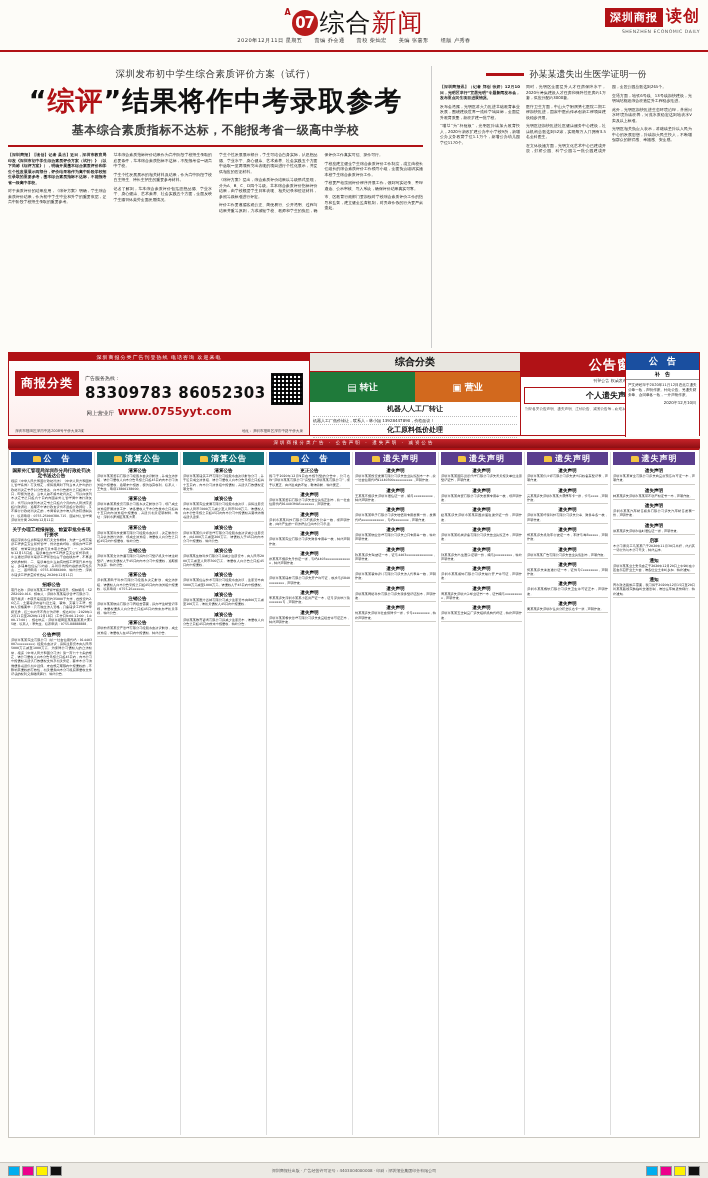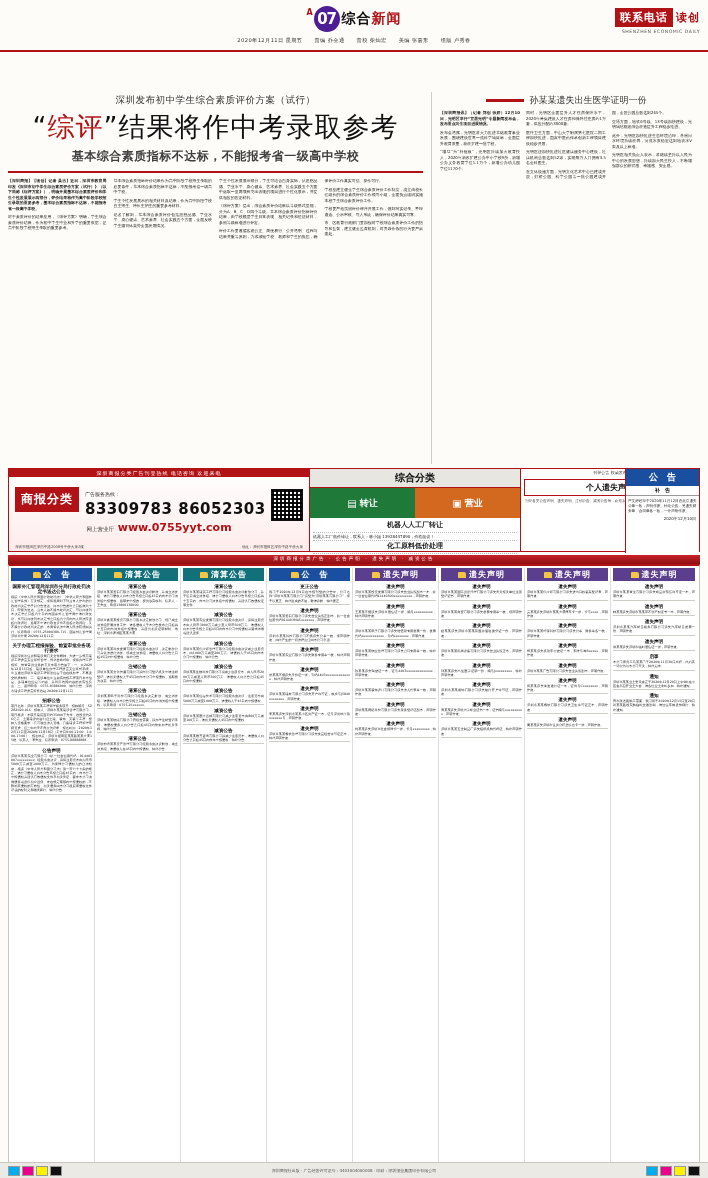--- a/index.html
+++ b/index.html
@@ -25,72 +25,71 @@
   }
   .mh-center{
     position:absolute;left:0;right:0;top:6px;
     display:flex;justify-content:center;align-items:flex-start;
   }
   .mh-badge{
     display:flex;align-items:center;
   }
   .pg-circle{
     width:26px;height:26px;border-radius:50%;
-    background:#4c1d95;color:#fff;
+    background:#b91c1c;color:#fff;
     font-size:15px;font-weight:bold;
     display:flex;align-items:center;justify-content:center;
     letter-spacing:-1px;
     text-align:right;
   }
   .pg-letter{
     font-size:8px;color:#b11216;font-weight:bold;margin-right:1px;
     align-self:flex-start;margin-top:2px;
   }
   .mh-title{
-    font-size:14px;font-weight:bold;margin-left:2px;letter-spacing:1px;
+    font-size:25px;font-weight:normal;margin-left:2px;letter-spacing:1px;
     font-family:"DejaVu Sans","Liberation Sans",sans-serif;
   }
   .mh-title .red{color:#b11216;}
   .mh-sub{
     position:absolute;left:0;right:0;top:37px;
     text-align:center;font-size:5.2px;color:#333;
     letter-spacing:.4px;
   }
   .mh-sub span{margin:0 5px;}
   .mh-logo{
     position:absolute;right:8px;top:6px;
     text-align:right;
   }
   .mh-logo .lg1{
     background:#b11216;color:#fff;font-size:11px;font-weight:bold;
     padding:2px 5px;display:inline-block;letter-spacing:1px;
   }
   .mh-logo .lg2{
-    color:#b11216;font-size:11px;font-weight:bold;margin-left:3px;letter-spacing:1px;
+    color:#b11216;font-size:16px;font-weight:bold;margin-left:3px;letter-spacing:1px;
   }
   .mh-logo .lgsub{font-size:4.6px;color:#555;margin-top:2px;letter-spacing:.5px;}
 
   
   .news{
     display:flex;
-    padding:8px 8px 4px 8px;
+    padding:14px 8px 4px 8px;
     box-sizing:border-box;
-    height:384px;
-    margin-top:32px;
+    height:300px;
   }
   .col-left{width:424px;padding-right:8px;box-sizing:border-box;border-right:1px solid #ccc;}
   .col-right{width:260px;padding-left:8px;box-sizing:border-box;}
 
   .kicker{
     text-align:center;font-size:9.5px;color:#333;margin:2px 0 4px 0;
     letter-spacing:.5px;
   }
   .headline{
     text-align:center;
-    font-size:27px;font-weight:normal;letter-spacing:1px;
+    font-size:27px;font-weight:bold;letter-spacing:1px;
     line-height:1.15;
     margin:2px 0 6px 0;
   }
   .headline .q{color:#b11216;}
   .subhead{
     text-align:center;font-size:12px;font-weight:bold;color:#404040;
     margin-bottom:6px;letter-spacing:.5px;
   }
   .rulebar{
     height:2px;background:#b11216;margin:2px 0 5px 0;
@@ -289,21 +288,21 @@
       </div>
     </div>
     <div class="mh-sub">
       <span>2020年12月11日 星期五</span>
       <span>责编 乔会通</span>
       <span>责校 柴灿宏</span>
       <span>美编 张嘉形</span>
       <span>组版 卢秀春</span>
     </div>
     <div class="mh-logo">
-      <span class="lg1">联系电话</span><span class="lg2">读创</span>
+      <span class="lg1">深圳商报</span><span class="lg2">读创</span>
       <div class="lgsub">SHENZHEN ECONOMIC DAILY</div>
     </div>
   </div>
 
   <div class="news">
     <div class="col-left">
       <div class="kicker">深圳发布初中学生综合素质评价方案（试行）</div>
       <div class="headline"><span>“</span><span class="q">综评</span><span>”结果将作中考录取参考</span></div>
       <div class="subhead">基本综合素质指标不达标，不能报考省一级高中学校</div>
       <div class="rulebar"></div>
@@ -368,20 +367,21 @@
           </div>
       </div>
       <div class="cb-ads">
         <div class="adrow big">机器人人工厂转让</div>
         <div class="adrow">机器人工厂低价转让，联系人：林小姐 13928447890，价格面议！</div>
         <div class="adrow big">化工原料低价处理</div>
         <div class="adrow">DMF、苯酐加工厂，联系电话：13802264444</div>
       </div>
     </div>
     <div class="cb-right">
+      <div class="cb-right-top">公告窗</div>
       <div class="cb-right-sub">刊登公告 权威发布</div>
       <div class="cb-right-box">个人遗失声明</div>
       <div class="cb-right-note">刊登各类公告声明、遗失声明、注销公告、减资公告等，欢迎来电咨询。</div>
       <div class="gonggao-win">
         <div class="ggw-h">公　告</div>
         <div class="sec-t">补　告</div>
         <div class="ggw-b">严文婷经理于2020年11月12日在北京遗失公章一枚，声明作废。特此公告。另遗失财务章、合同章各一枚，一并声明作废。</div>
         <div class="ggw-date">2020年12月10日</div>
       </div>
     </div>

